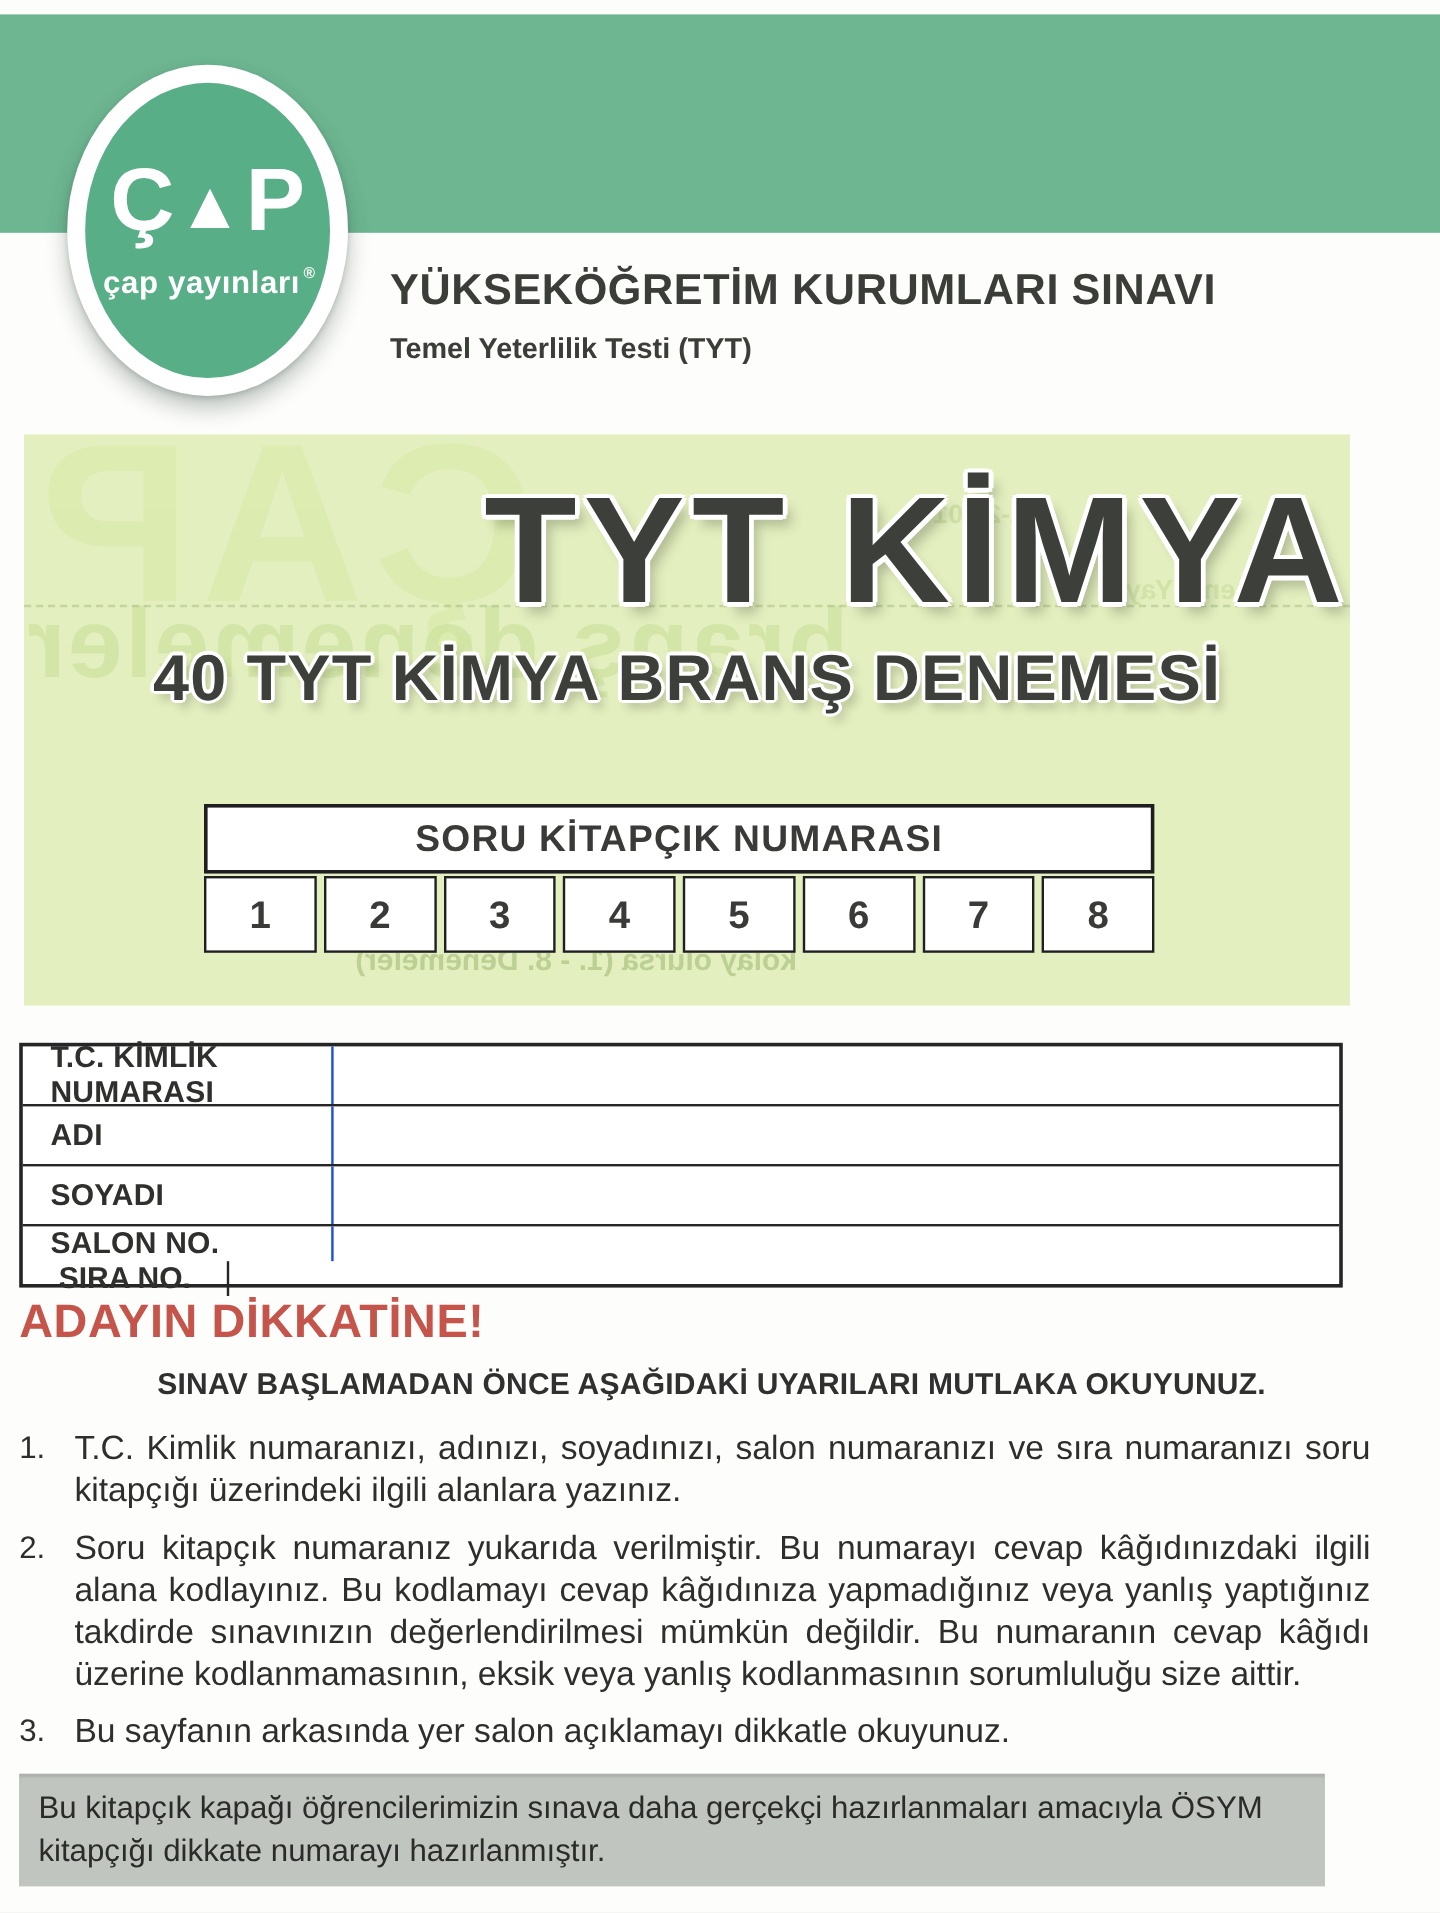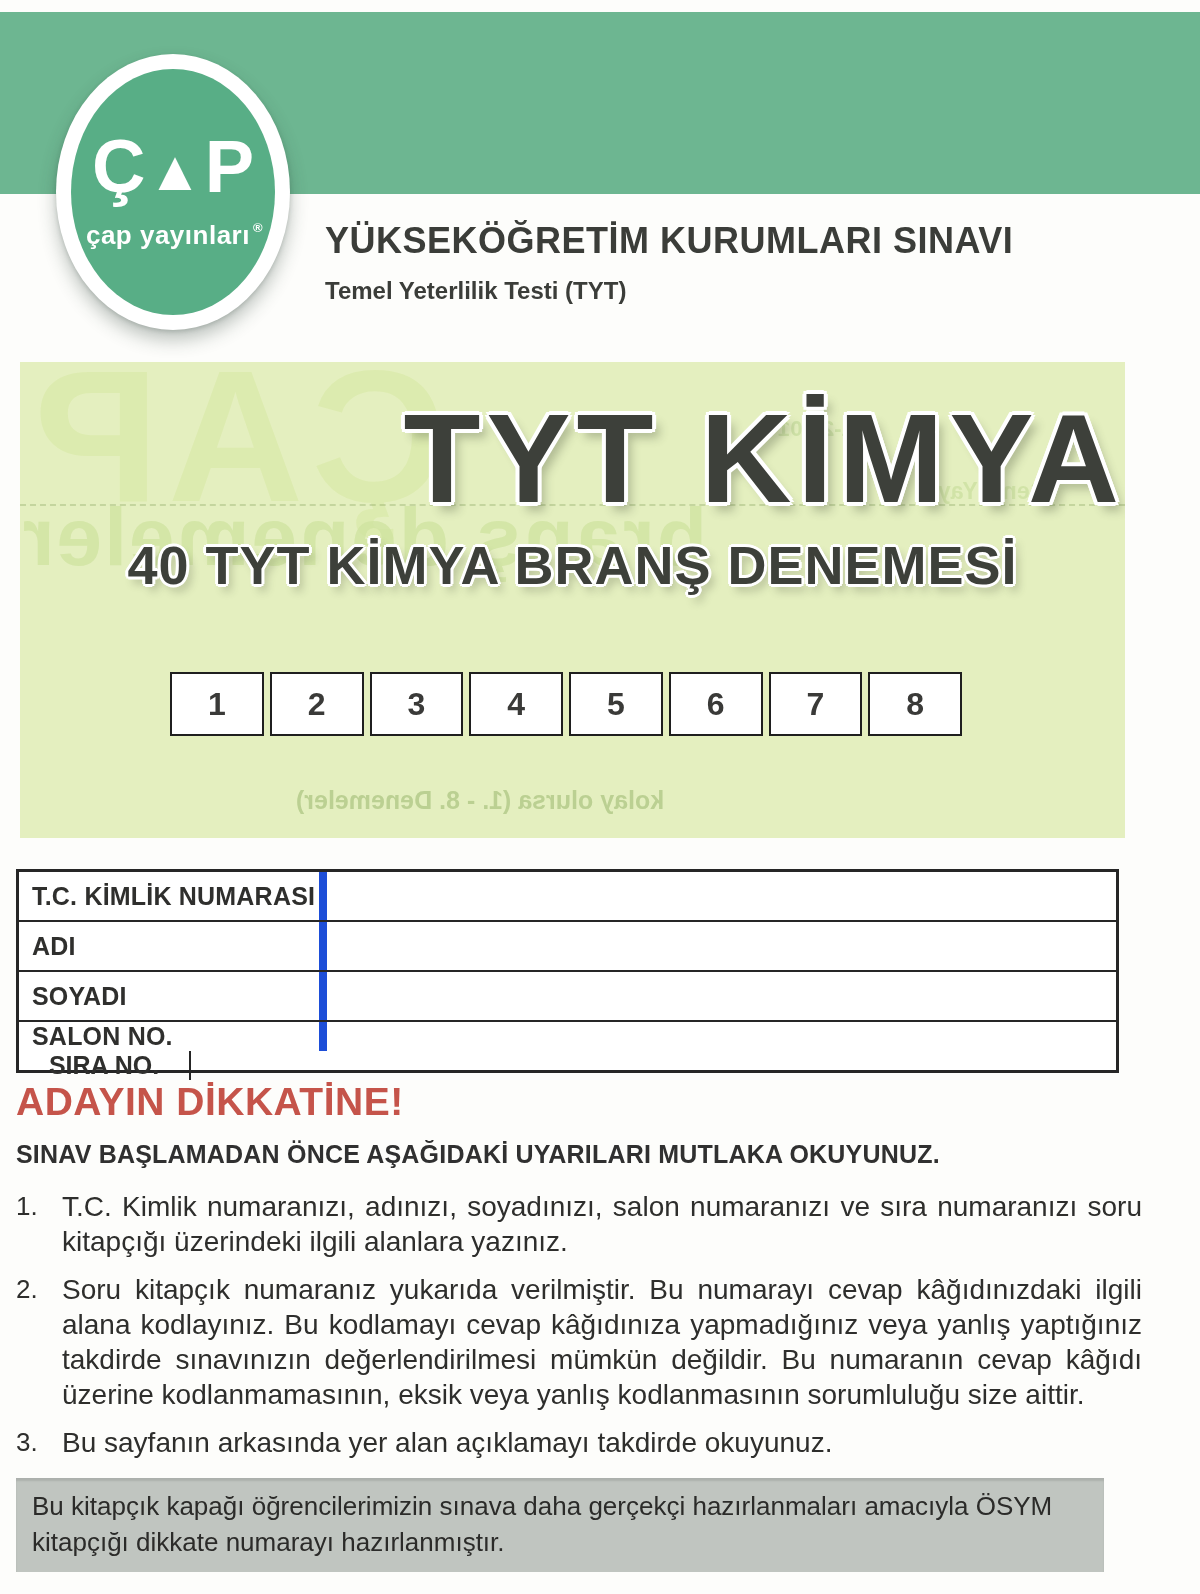--- a/index.html
+++ b/index.html
@@ -75,39 +75,39 @@
     flex:1;background:#fff;border:2px solid #1f1f1f;
     text-align:center;font-size:32px;font-weight:bold;color:#3a3a38;
     display:flex;align-items:center;justify-content:center;
   }
 
   
   .form{position:absolute;left:16px;top:869px;width:1097px;border:3px solid #262626;background:#fff;}
   .f-row{display:flex;height:48px;border-bottom:2px solid #262626;}
   .f-row:last-child{border-bottom:0;flex-direction:column;}
   .f-label{
-    width:308px;flex:none;border-right:8px solid #1d4ed8;
-    display:flex;align-items:center;padding-left:13px;box-sizing:border-box;
+    width:259px;flex:none;border-right:2px solid #1d4ed8;
+    display:flex;align-items:center;padding-left:23px;box-sizing:border-box;
     font-weight:bold;font-size:25px;color:#2f2f2d;letter-spacing:.2px;
   }
   .f-value{flex:1;}
   .salon-group{display:flex;width:458px;flex:none;}
   .cell{flex:1;border-right:2px solid #262626;}
   .f-sira{
     width:170px;flex:none;border-right:2px solid #262626;
     display:flex;align-items:center;justify-content:center;
     font-weight:bold;font-size:25px;color:#2f2f2d;
   }
   .sira-group{display:flex;flex:1;}
   .sira-group .cell:last-child{border-right:0;}
 
   
   .notice{position:absolute;left:16px;top:1080px;width:1154px;}
   .n-title{color:#c5544a;font-size:39px;font-weight:bold;letter-spacing:.5px;}
-  .n-sub{margin-top:16px;font-size:25px;font-weight:bold;color:#303030;letter-spacing:.2px;}
+  .n-sub{margin-top:16px;font-size:25px;font-weight:bold;color:#303030;letter-spacing:.2px;text-align:center;}
   .n-list{margin-top:20px;}
   .n-item{display:flex;margin-bottom:13px;}
   .n-num{width:46px;flex:none;font-size:26px;line-height:35px;}
   .n-text{flex:1;font-size:28px;line-height:35px;text-align:justify;padding-right:28px;}
   .n-foot{
     margin-top:18px;width:1056px;background:#c0c5c0;color:#2b2b29;
     padding:10px 16px 12px;font-size:26px;line-height:36px;
     box-shadow:inset 0 3px 2px rgba(0,0,0,.10);
   }
 </style>
@@ -139,20 +139,21 @@
         <div class="g-big">ÇAP</div>
         <div class="g-script">branş denemeleri</div>
         <div class="g-code">31-22-01</div>
         <div class="g-gy">Genel Yay</div>
         <div class="g-small">kolay olursa (1. - 8. Denemeler)</div>
       </div>
     <div class="dash"></div>
     <div class="b-title">TYT KİMYA</div>
     <div class="b-sub">40 TYT KİMYA BRANŞ DENEMESİ</div>
     <div class="booklet">
+      <div class="bk-head">SORU KİTAPÇIK NUMARASI</div>
       <div class="bk-cells" id="booklet-numbers">
           <div class="bk-cell">1</div>
           <div class="bk-cell">2</div>
           <div class="bk-cell">3</div>
           <div class="bk-cell">4</div>
           <div class="bk-cell">5</div>
           <div class="bk-cell">6</div>
           <div class="bk-cell">7</div>
           <div class="bk-cell">8</div>
         </div>
@@ -201,19 +202,19 @@
         <div class="n-item">
           <div class="n-num">1.</div>
           <div class="n-text">T.C. Kimlik numaranızı, adınızı, soyadınızı, salon numaranızı ve sıra numaranızı soru kitapçığı üzerindeki ilgili alanlara yazınız.</div>
         </div>
         <div class="n-item">
           <div class="n-num">2.</div>
           <div class="n-text">Soru kitapçık numaranız yukarıda verilmiştir. Bu numarayı cevap kâğıdınızdaki ilgili alana kodlayınız. Bu kodlamayı cevap kâğıdınıza yapmadığınız veya yanlış yaptığınız takdirde sınavınızın değerlendirilmesi mümkün değildir. Bu numaranın cevap kâğıdı üzerine kodlanmamasının, eksik veya yanlış kodlanmasının sorumluluğu size aittir.</div>
         </div>
         <div class="n-item">
           <div class="n-num">3.</div>
-          <div class="n-text">Bu sayfanın arkasında yer alan açıklamayı takdirde okuyunuz.</div>
+          <div class="n-text">Bu sayfanın arkasında yer salon açıklamayı dikkatle okuyunuz.</div>
         </div>
       </div>
     <div class="n-foot">Bu kitapçık kapağı öğrencilerimizin sınava daha gerçekçi hazırlanmaları amacıyla ÖSYM kitapçığı dikkate numarayı hazırlanmıştır.</div>
   </div>
 
 </div>
 
 </body></html>

